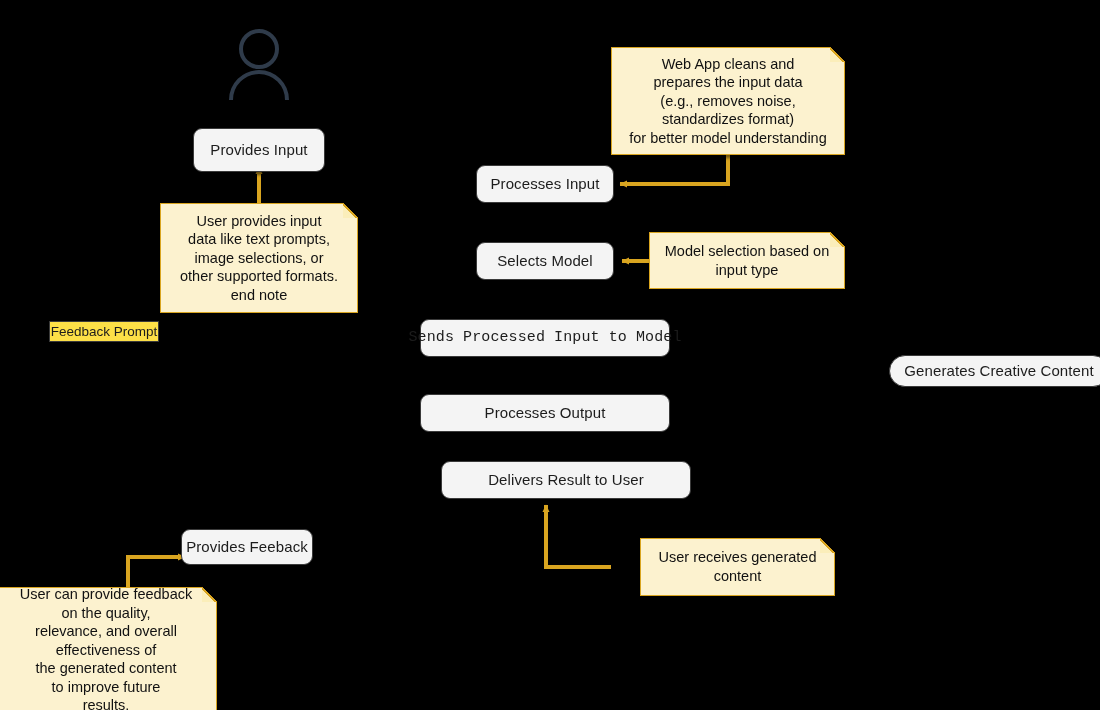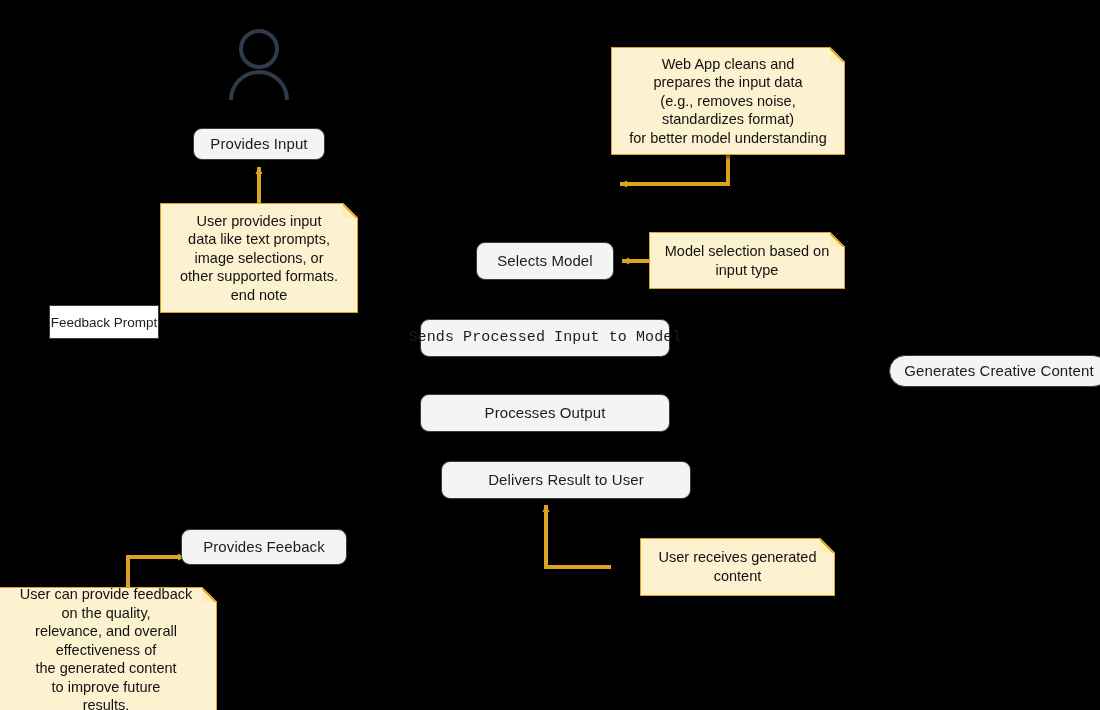--- a/index.html
+++ b/index.html
@@ -59,29 +59,30 @@
     width: 15px;
     height: 15px;
     background: linear-gradient(225deg, #000000 0 48%, #d9a520 48% 58%, #fbeeba 58% 100%);
   }
   .note-text { white-space: pre-line; }
 
   
   .label-box {
     position: absolute;
     box-sizing: border-box;
-    background: #ffffff;
+    background: #fde047;
     border: 1px solid #3a3a3a;
     color: #1c1c1c;
     font-size: 13.5px;
     display: flex;
     align-items: center;
     justify-content: center;
-    padding: 16px 5px;
+    padding: 9px 5px;
     white-space: nowrap;
+    margin-top: 16px;
   }
 
   
   #wires {
     position: absolute;
     inset: 0;
     width: 1100px;
     height: 710px;
     pointer-events: none;
   }
@@ -112,24 +113,27 @@
     <path d="M128,588 L128,557 L185,557" stroke="#d9a520" stroke-width="4" fill="none" marker-end="url(#ah)"></path>
   </svg>
 
   <div class="actor" style="left:226px; top:26px; width:66px; height:76px;">
     <svg width="66" height="76" viewBox="0 0 66 76" xmlns="http://www.w3.org/2000/svg">
       <circle cx="33" cy="23" r="18" fill="none" stroke="#2f3b4a" stroke-width="4"></circle>
       <path d="M5,74 A28,28 0 0 1 61,74" fill="none" stroke="#2f3b4a" stroke-width="4"></path>
     </svg>
   </div>
 
-  <div class="node" style="left:193px; top:128px; width:132px; height:32px;">
+  <div class="node" style="left:193px; top:128px; width:132px; height:44px;">
     <span>Provides Input</span>
   </div>
 
+  <div class="node" style="left:476px; top:165px; width:138px; height:38px;">
+    <span>Processes Input</span>
+  </div>
 
   <div class="node" style="left:476px; top:242px; width:138px; height:38px;">
     <span>Selects Model</span>
   </div>
 
   <div class="node" style="left:420px; top:319px; width:250px; height:38px;font-family:Liberation Mono, monospace;">
     <span>Sends Processed Input to Model</span>
   </div>
 
   <div class="node" style="left:889px; top:355px; width:220px; height:32px; border-radius:16px;">
@@ -137,21 +141,21 @@
   </div>
 
   <div class="node" style="left:420px; top:394px; width:250px; height:38px;">
     <span>Processes Output</span>
   </div>
 
   <div class="node" style="left:420px; top:461px; width:250px; height:38px;margin-left:21px;">
     <span>Delivers Result to User</span>
   </div>
 
-  <div class="node" style="left:181px; top:529px; width:166px; height:36px;">
+  <div class="node" style="left:181px; top:529px; width:132px; height:36px;">
     <span>Provides Feeback</span>
   </div>
 
   <div class="note" style="left:160px; top:203px; width:198px; height:110px;">
     <span class="fold"></span>
     <span class="note-text">User provides input
 data like text prompts,
 image selections, or
 other supported formats.
 end note</span>

